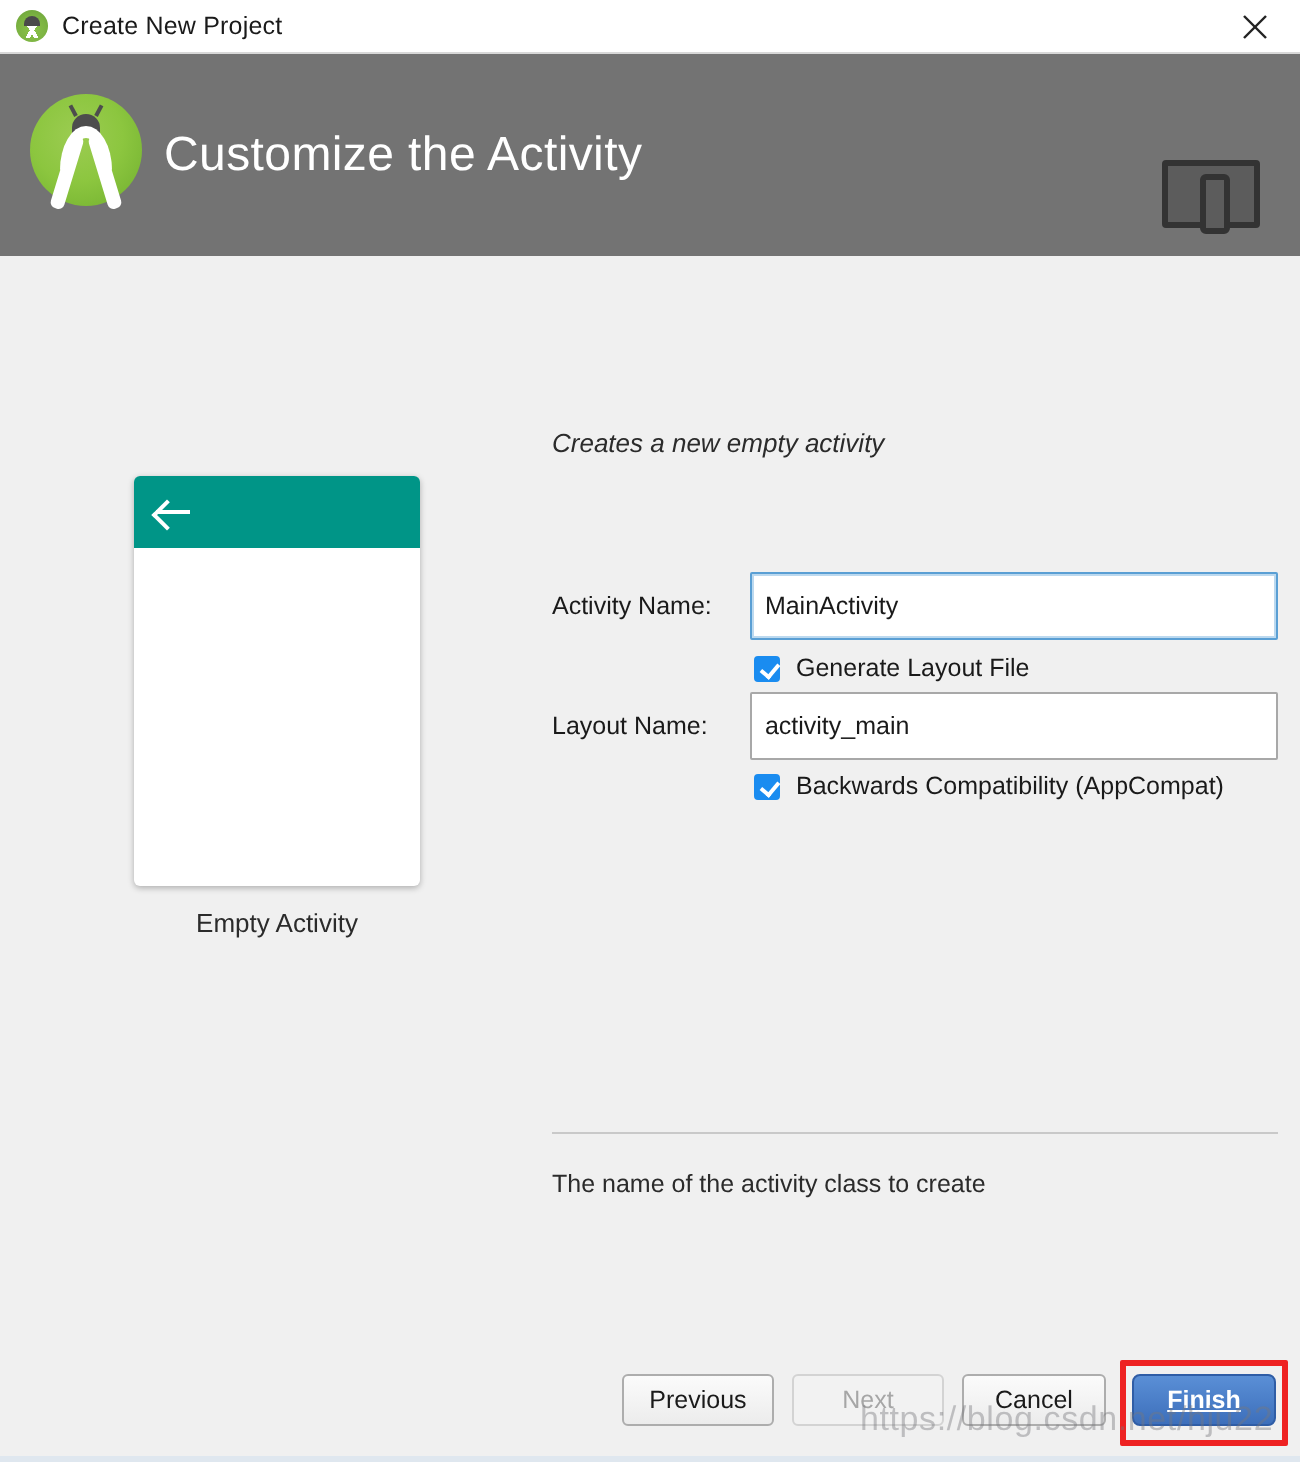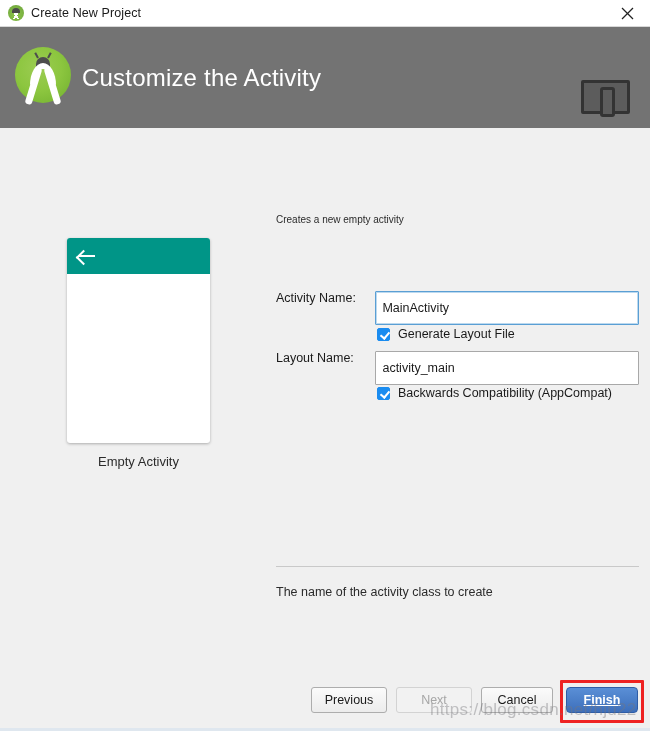--- a/index.html
+++ b/index.html
@@ -180,27 +180,27 @@
     text-align: center;
     font-size: 13px;
     color: #2b2b2b;
   }
 
   
   .form-col { position: absolute; left: 276px; top: 0; width: 363px; }
 
   .desc-text {
     position: absolute; left: 0; top: 86px;
-    font-size: 10px; color: #2b2b2b;
+    font-size: 13px; color: #2b2b2b; font-style: italic;
   }
 
   .field-row {
     position: absolute; left: 0;
     width: 363px; height: 24px;
-    display: flex; 
+    display: flex; align-items: center;
   }
   .field-label {
     width: 100px;
     font-size: 12.5px;
     color: #1a1a1a;
   }
   .text-input {
     width: 265px; height: 24px;
     background: #ffffff;
     border: 1px solid #a8a8a8;

